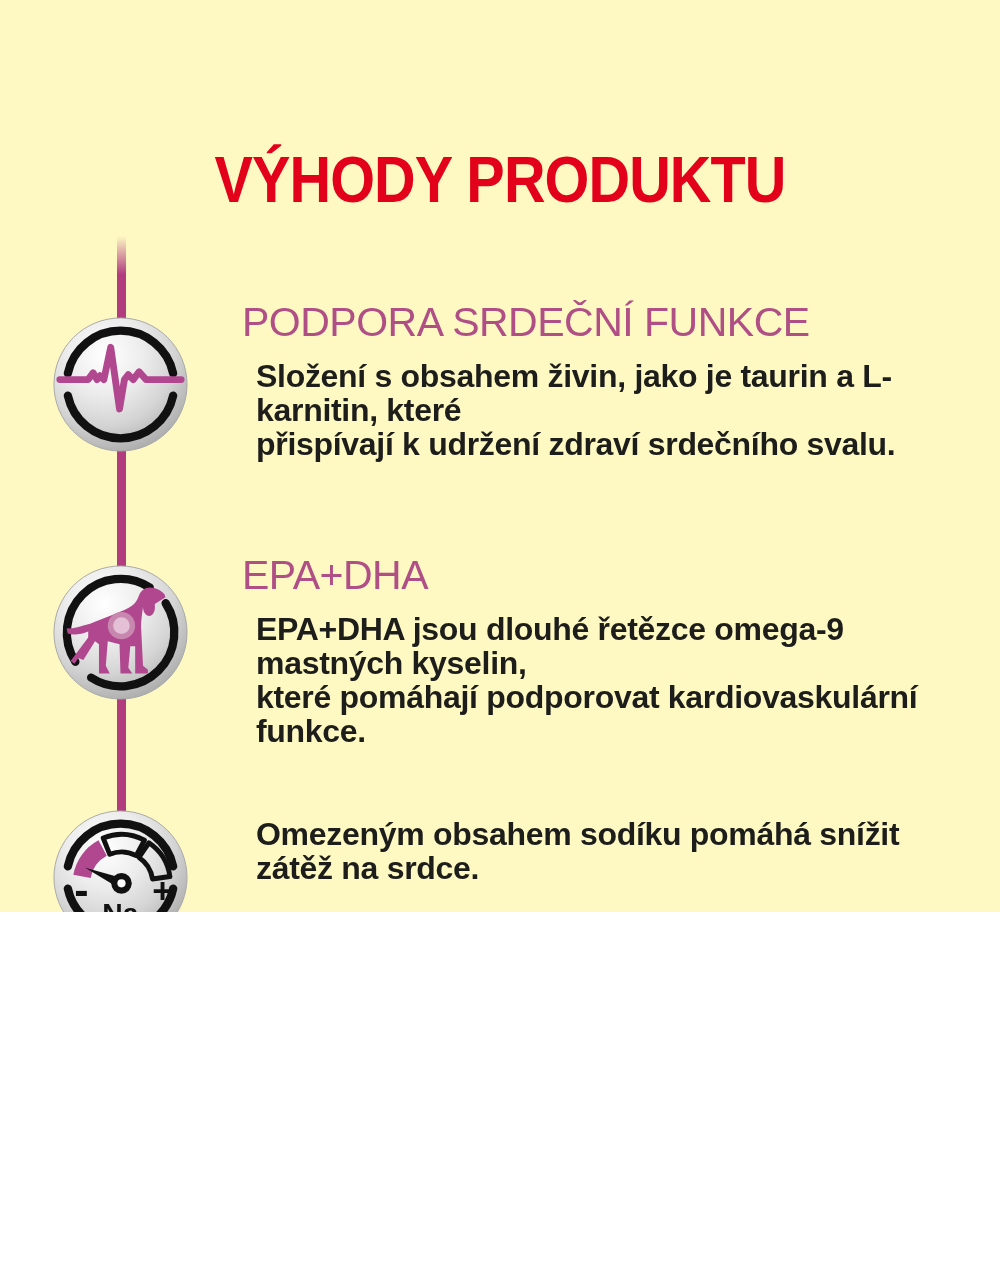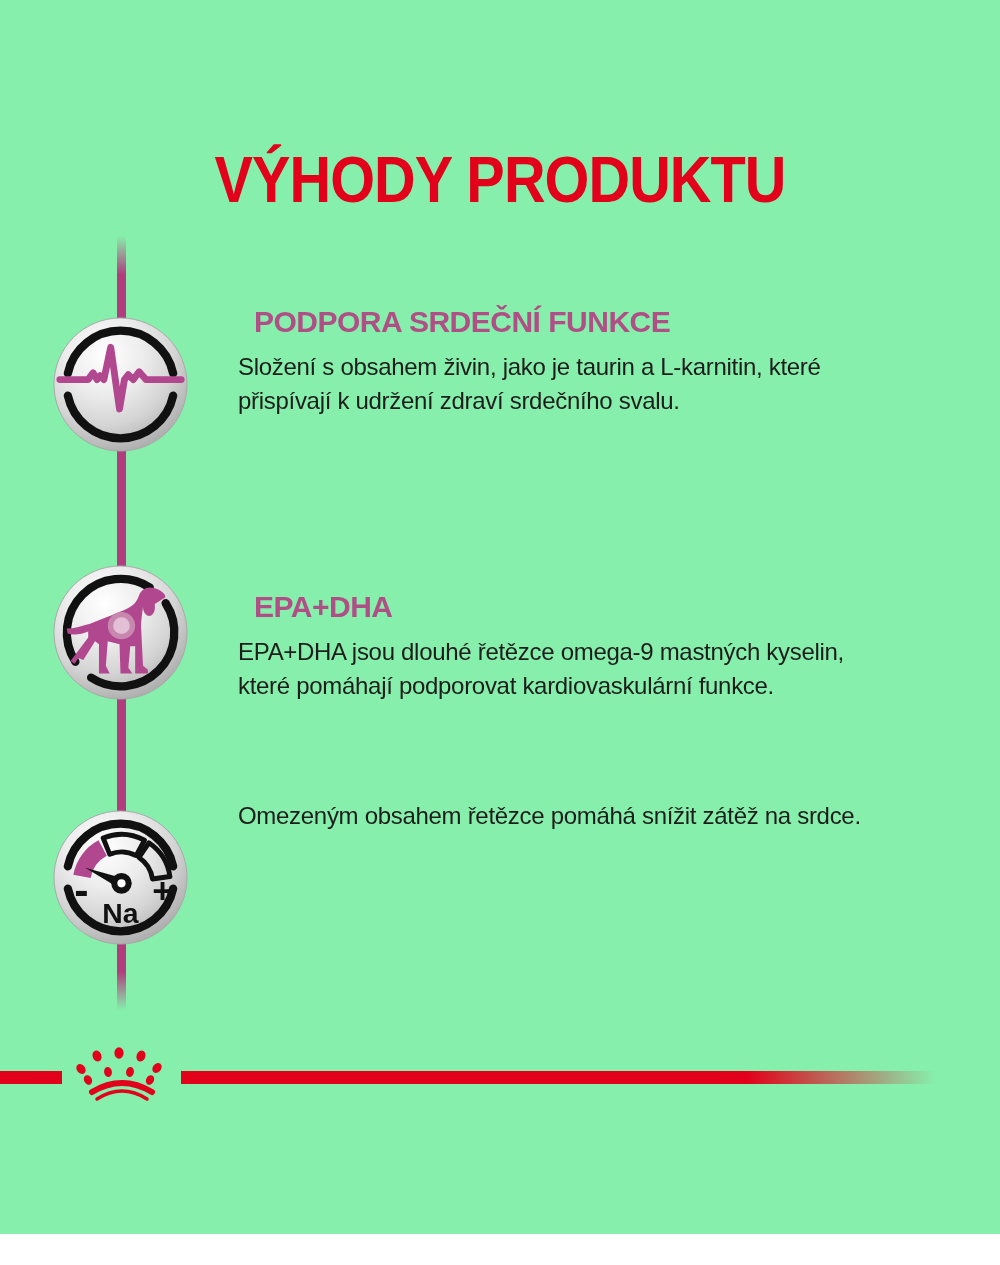--- a/index.html
+++ b/index.html
@@ -1,19 +1,19 @@
 <!DOCTYPE html>
 <html><head>
 <meta charset="utf-8">
 <style>
   html,body{margin:0;padding:0;background:#fff;}
   .page{
     position:relative;
-    width:1000px;height:1234px;
-    background:#86efac;
+    width:1000px;height:912px;
+    background:#fef9c3;
     overflow:hidden;
     font-family:"Liberation Sans", sans-serif;
   }
   .page-title{
     position:absolute;
     top:143px;left:0;width:1000px;
     margin:0;
     text-align:center;
     font-size:64px;
     font-weight:700;
@@ -42,38 +42,39 @@
   }
   .icon-1{top:316px;}
   .icon-2{top:564px;}
   .icon-3{top:809px;}
   .benefit-text{
     position:absolute;
     left:238px;
     width:730px;
   }
   .text-1{top:303px;}
-  .text-2{top:588px;}
+  .text-2{top:556px;}
   .text-3{top:799px;}
   .benefit-heading{
-    margin:0 0 9px 16px;
-    font-size:30px;
+    margin:0 0 9px 4px;
+    font-size:41px;
     line-height:38px;
-    font-weight:700;
+    font-weight:400;
     letter-spacing:-0.5px;
     color:#b04e86;
     white-space:nowrap;
   }
   .benefit-body{
-    margin:0;
-    font-size:24px;
+    margin:18px;
+    font-size:32px;
     line-height:34px;
     letter-spacing:-0.3px;
     color:#1d1d1b;
     white-space:pre-line;
+    font-weight:bold;
   }
   .footer-bar-left{
     position:absolute;
     left:0;top:1071px;
     width:62px;height:13px;
     background:#e2001a;
   }
   .footer-bar-right{
     position:absolute;
     left:181px;top:1071px;
@@ -186,21 +187,21 @@
 přispívají k udržení zdraví srdečního svalu.</p>
   </div>
 
   <div class="benefit-text text-2">
     <h2 class="benefit-heading">EPA+DHA</h2>
     <p class="benefit-body">EPA+DHA jsou dlouhé řetězce omega-9 mastných kyselin,
 které pomáhají podporovat kardiovaskulární funkce.</p>
   </div>
 
   <div class="benefit-text text-3">
-    <p class="benefit-body">Omezeným obsahem řetězce pomáhá snížit zátěž na srdce.</p>
+    <p class="benefit-body">Omezeným obsahem sodíku pomáhá snížit zátěž na srdce.</p>
   </div>
 
   <div class="footer-bar-left"></div>
   <div class="footer-bar-right"></div>
 
   <div class="crown-logo">
     <svg width="98" height="60" viewBox="0 0 98 60">
       <g fill="#e2001a">
         <ellipse cx="9" cy="25" rx="4.2" ry="5.4" transform="rotate(-38 9 25)"></ellipse>
         <ellipse cx="25" cy="12" rx="4.4" ry="5.6" transform="rotate(-20 25 12)"></ellipse>

